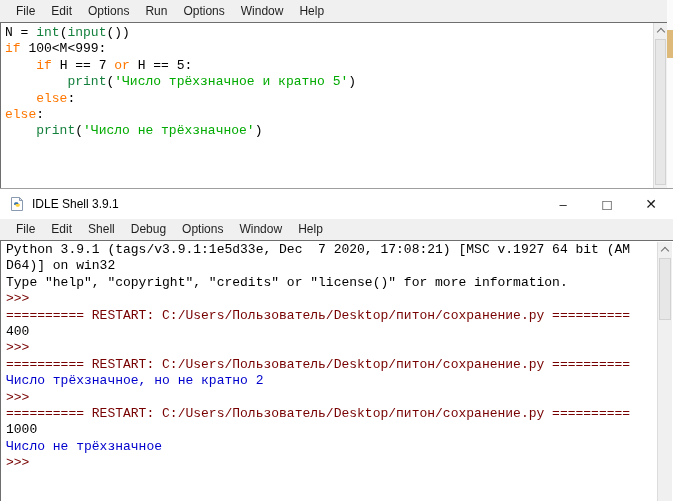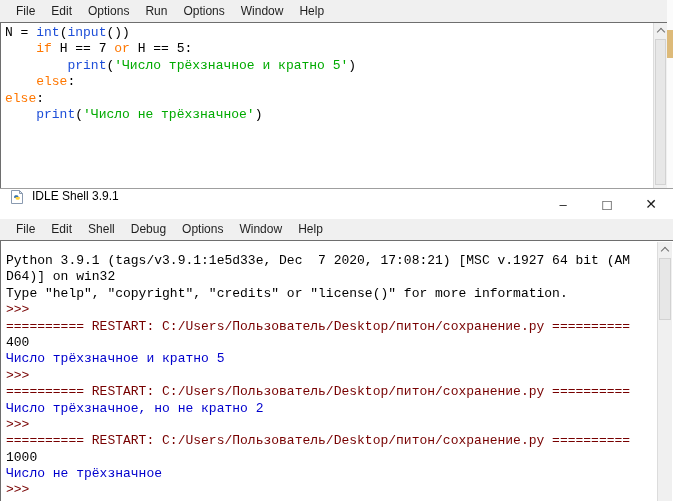--- a/index.html
+++ b/index.html
@@ -11,21 +11,21 @@
   
   .menubar {
     display:flex; align-items:center; height:22px; padding-left:8px;
     background:#f0f0f0; font-size:12px; color:#1f1f1f;
   }
   .menu-item { padding:0 8px; line-height:22px; cursor:default; }
   .mono { font-family:"Liberation Mono", monospace; font-size:13px; line-height:16.4px; }
   .ln { white-space:pre; height:16.4px; }
   .tok-p { color:#000000; }
   .tok-k { color:#ff7700; }
-  .tok-b { color:#1d4ed8; }
+  .tok-b { color:#15803d; }
   .tok-s { color:#00aa00; }
   .tok-plain { color:#000000; }
   .tok-con { color:#770000; }
   .tok-out { color:#0000cd; }
   
   .editor-window { position:absolute; left:0; top:0; width:667px; height:188px; background:#f0f0f0; }
   .editor-body {
     position:absolute; left:0; top:22px; right:0; bottom:0; background:#ffffff;
     border-top:1px solid #6e6e6e; border-left:1px solid #6e6e6e;
   }
@@ -36,57 +36,58 @@
   .chev { display:block; width:6px; height:6px; border-left:1px solid #6f6f6f; border-top:1px solid #6f6f6f; transform:rotate(45deg); margin:6px auto 0; }
   .scroll-thumb { position:absolute; left:1px; right:1px; background:#e7e7e7; border:1px solid #d2d2d2; }
   
   .desktop-sliver { position:absolute; left:667px; top:0; width:6px; height:188px; background:#fbfbfb; }
   .desktop-tan { position:absolute; left:0; top:30px; width:6px; height:28px; background:#ddba79; }
   
   .shell-window {
     position:absolute; left:0; top:188px; width:673px; height:313px;
     background:#f0f0f0; border-top:1px solid #9f9f9f;
   }
-  .titlebar { display:flex; align-items:flex-start; height:30px; background:#ffffff; }
+  .titlebar { display:flex; align-items:center; height:30px; background:#ffffff; }
   .title-icon { margin-left:9px; width:16px; height:16px; }
   .title-text { margin-left:7px; font-size:12px; color:#000000; }
   .title-spacer { flex:1; }
   .win-btn {
     width:44px; height:30px; display:flex; align-items:center; justify-content:center;
     font-size:13px; color:#1a1a1a; cursor:default;
   }
   .win-btn.max { font-size:15px; }
   .win-btn.close { font-size:14px; }
   .shell-menubar { height:21px; }
   .shell-menubar .menu-item { line-height:21px; }
   .shell-body {
     position:absolute; left:0; top:51px; right:0; bottom:0; background:#ffffff;
     border-top:1px solid #6e6e6e; border-left:1px solid #6e6e6e;
   }
-  .shell-out { position:absolute; left:0; top:0; right:17px; bottom:0; padding:12px 0 0 5px; overflow:hidden; }
+  .shell-out { position:absolute; left:0; top:0; right:17px; bottom:0; padding:1px 0 0 5px; overflow:hidden; }
   .shell-scroll { position:absolute; top:1px; right:1px; width:15px; bottom:0; background:#f0f0f0; border-left:1px solid #dcdcdc; }
 </style>
 </head>
 <body>
 
 <div class="screen">
 
   <div class="editor-window">
     <div class="menubar">
       <span class="menu-item">File</span>
       <span class="menu-item">Edit</span>
       <span class="menu-item">Options</span>
       <span class="menu-item">Run</span>
       <span class="menu-item">Options</span>
       <span class="menu-item">Window</span>
       <span class="menu-item">Help</span>
     </div>
     <div class="editor-body">
       <div class="code-area mono">
           <div class="ln"><span class="tok-p">N = </span><span class="tok-b">int</span><span class="tok-p">(</span><span class="tok-b">input</span><span class="tok-p">())</span></div>
+          <div class="ln"><span class="tok-k">if</span><span class="tok-p"> 100&lt;M&lt;999:</span></div>
           <div class="ln"><span class="tok-p">    </span><span class="tok-k">if</span><span class="tok-p"> H == 7 </span><span class="tok-k">or</span><span class="tok-p"> H == 5:</span></div>
           <div class="ln"><span class="tok-p">        </span><span class="tok-b">print</span><span class="tok-p">(</span><span class="tok-s">'Число трёхзначное и кратно 5'</span><span class="tok-p">)</span></div>
           <div class="ln"><span class="tok-p">    </span><span class="tok-k">else</span><span class="tok-p">:</span></div>
           <div class="ln"><span class="tok-k">else</span><span class="tok-p">:</span></div>
           <div class="ln"><span class="tok-p">    </span><span class="tok-b">print</span><span class="tok-p">(</span><span class="tok-s">'Число не трёхзначное'</span><span class="tok-p">)</span></div>
         </div>
       <div class="vscroll">
         <div class="scroll-btn">
           <span class="chev"></span>
         </div>
@@ -123,21 +124,20 @@
       <span class="menu-item">Help</span>
     </div>
     <div class="shell-body">
       <div class="shell-out mono">
           <div class="ln tok-plain">Python 3.9.1 (tags/v3.9.1:1e5d33e, Dec  7 2020, 17:08:21) [MSC v.1927 64 bit (AM</div>
           <div class="ln tok-plain">D64)] on win32</div>
           <div class="ln tok-plain">Type "help", "copyright", "credits" or "license()" for more information.</div>
           <div class="ln tok-con">&gt;&gt;&gt;</div>
           <div class="ln tok-con">========== RESTART: C:/Users/Пользователь/Desktop/питон/сохранение.py ==========</div>
           <div class="ln tok-plain">400</div>
-          <div class="ln tok-out">Число трёхзначное и кратно 5</div>
           <div class="ln tok-con">&gt;&gt;&gt;</div>
           <div class="ln tok-con">========== RESTART: C:/Users/Пользователь/Desktop/питон/сохранение.py ==========</div>
           <div class="ln tok-out">Число трёхзначное, но не кратно 2</div>
           <div class="ln tok-con">&gt;&gt;&gt;</div>
           <div class="ln tok-con">========== RESTART: C:/Users/Пользователь/Desktop/питон/сохранение.py ==========</div>
           <div class="ln tok-plain">1000</div>
           <div class="ln tok-out">Число не трёхзначное</div>
           <div class="ln tok-con">&gt;&gt;&gt;</div>
         </div>
       <div class="shell-scroll">

